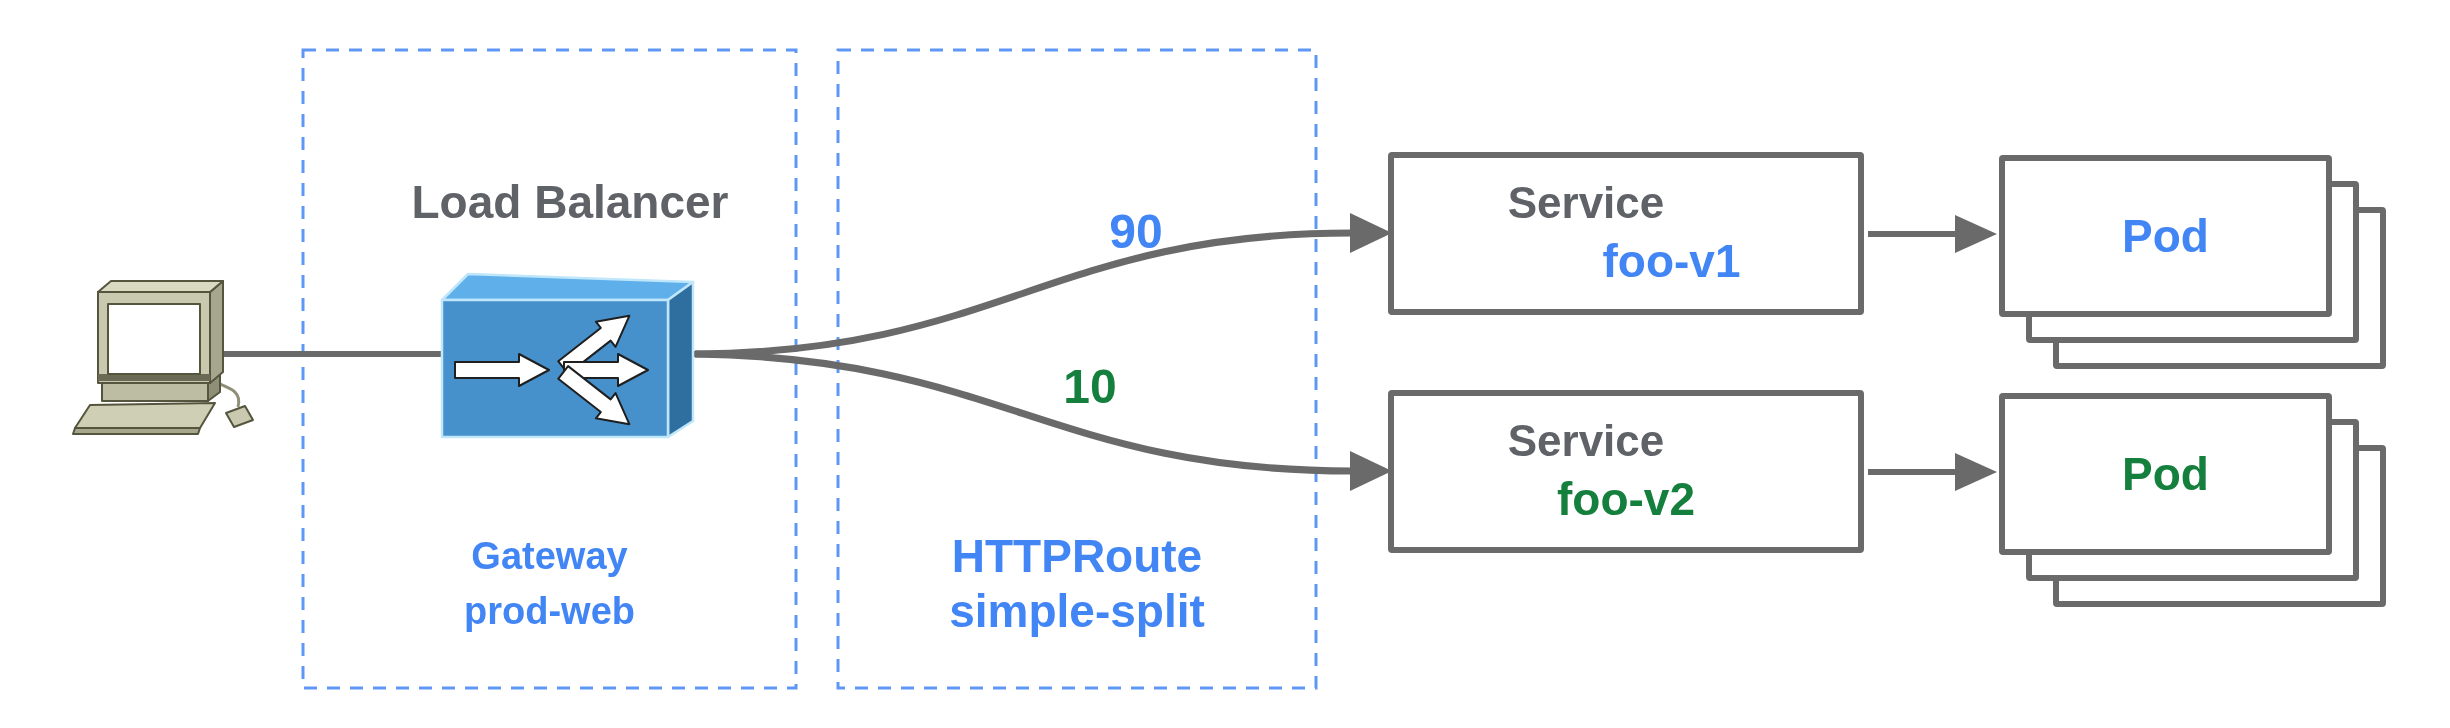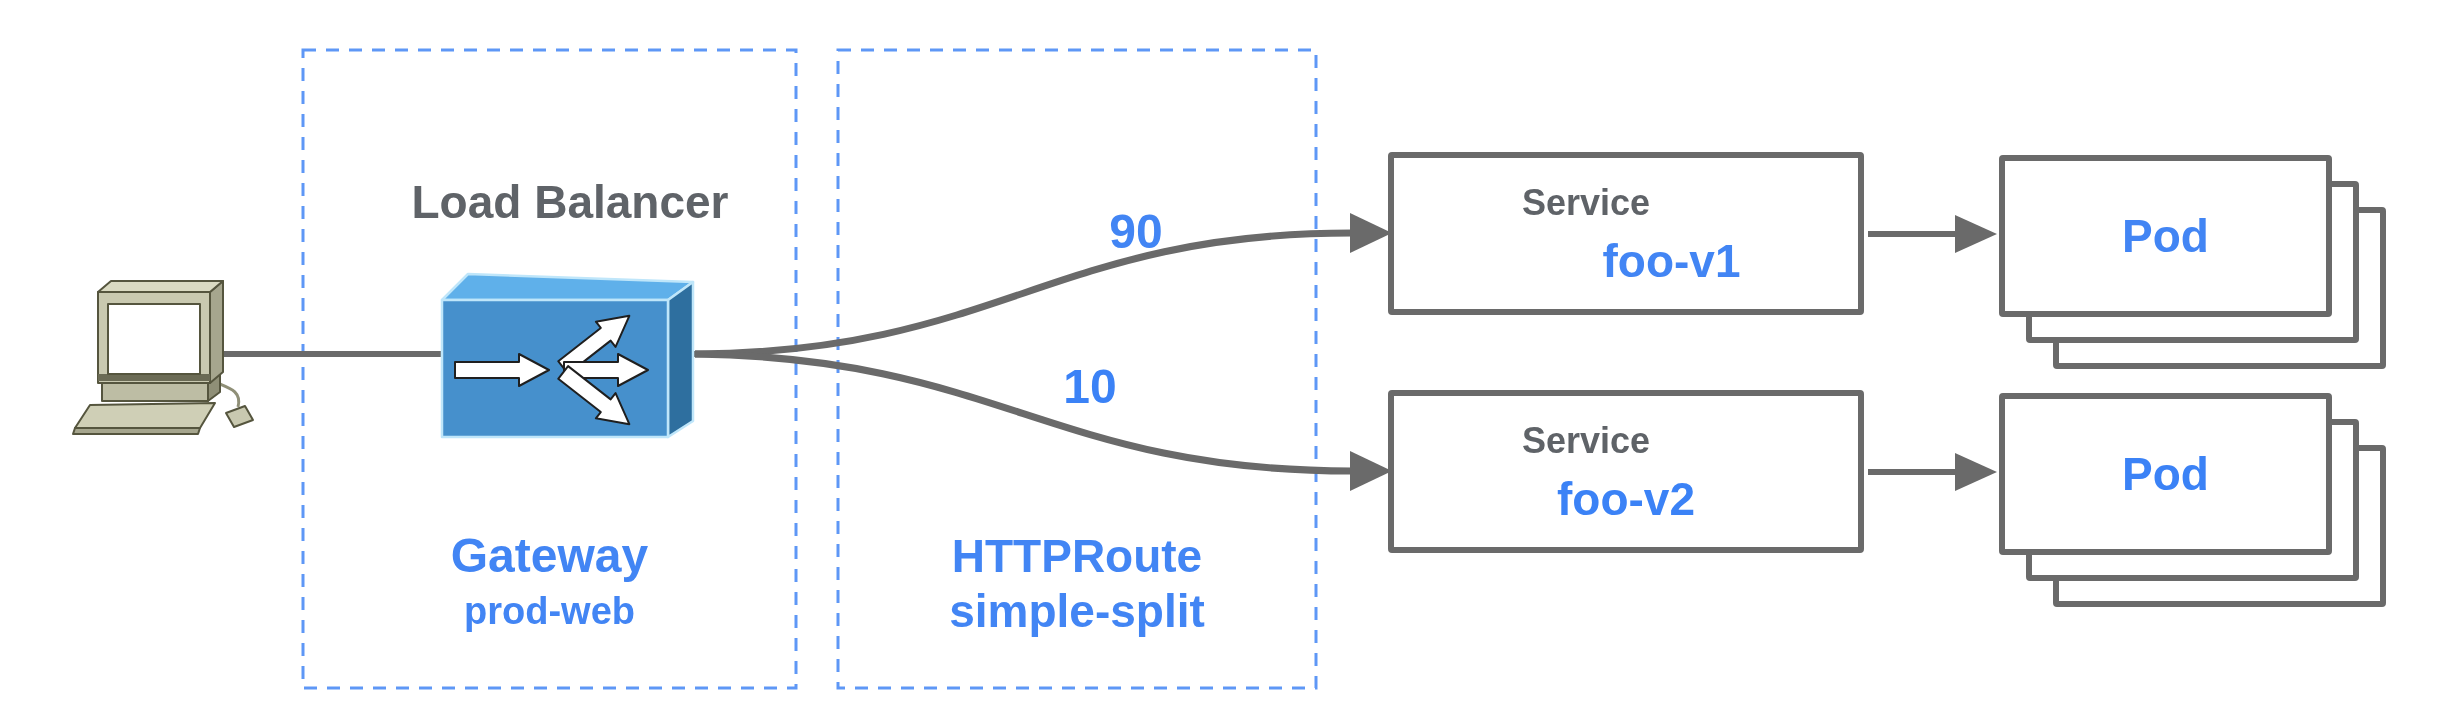--- a/index.html
+++ b/index.html
@@ -9,35 +9,35 @@
     background:#ffffff;
     font-family:"Liberation Sans",sans-serif;
     font-weight:bold;
     overflow:hidden;
     border-radius:14px;
   }
   #wires{position:absolute;left:0;top:0;}
   .t{position:absolute;text-align:center;white-space:nowrap;}
   .gray{color:#5f6368;}
   .blue{color:#4285f4;}
-  .green{color:#3b82f6;}
+  .green{color:#15803d;}
   .lb-title{left:320px;top:177px;width:500px;font-size:46px;line-height:50px;}
-  .gw-kind{left:303px;top:531px;width:493px;font-size:48px;line-height:50px;}
+  .gw-kind{left:303px;top:531px;width:493px;font-size:38px;line-height:50px;}
   .gw-name{left:303px;top:586px;width:493px;font-size:38px;line-height:50px;}
   .hr-kind{left:838px;top:531px;width:478px;font-size:46px;line-height:50px;}
   .hr-name{left:838px;top:586px;width:478px;font-size:46px;line-height:50px;}
   .w90{left:1056px;top:207px;width:160px;font-size:48px;line-height:50px;}
   .w10{left:1010px;top:362px;width:160px;font-size:48px;line-height:50px;}
   .svc-box{
     position:absolute;left:1388px;width:476px;height:163px;
     box-sizing:border-box;background:#ffffff;
     border:6px solid #6a6a6a;border-radius:4px;
   }
   .svc1{top:152px;} .svc2{top:390px;}
-  .svc-title{left:1388px;width:396px;font-size:36px;line-height:46px;}
+  .svc-title{left:1388px;width:396px;font-size:44px;line-height:46px;}
   .svc1-title{top:180px;} .svc1-name{left:1388px;width:567px;top:238px;font-size:46px;line-height:46px;}
   .svc2-title{top:418px;} .svc2-name{left:1388px;width:476px;top:476px;font-size:46px;line-height:46px;}
   .pod-stack{position:absolute;left:1999px;width:387px;height:214px;}
   .pods1{top:155px;} .pods2{top:393px;}
   .pod-card{
     position:absolute;width:333px;height:162px;box-sizing:border-box;
     background:#ffffff;border:6px solid #6a6a6a;border-radius:4px;
   }
   .c3{left:54px;top:52px;} .c2{left:27px;top:26px;} .c1{left:0;top:0;}
   .pod-label{left:1999px;width:333px;font-size:46px;line-height:50px;}

